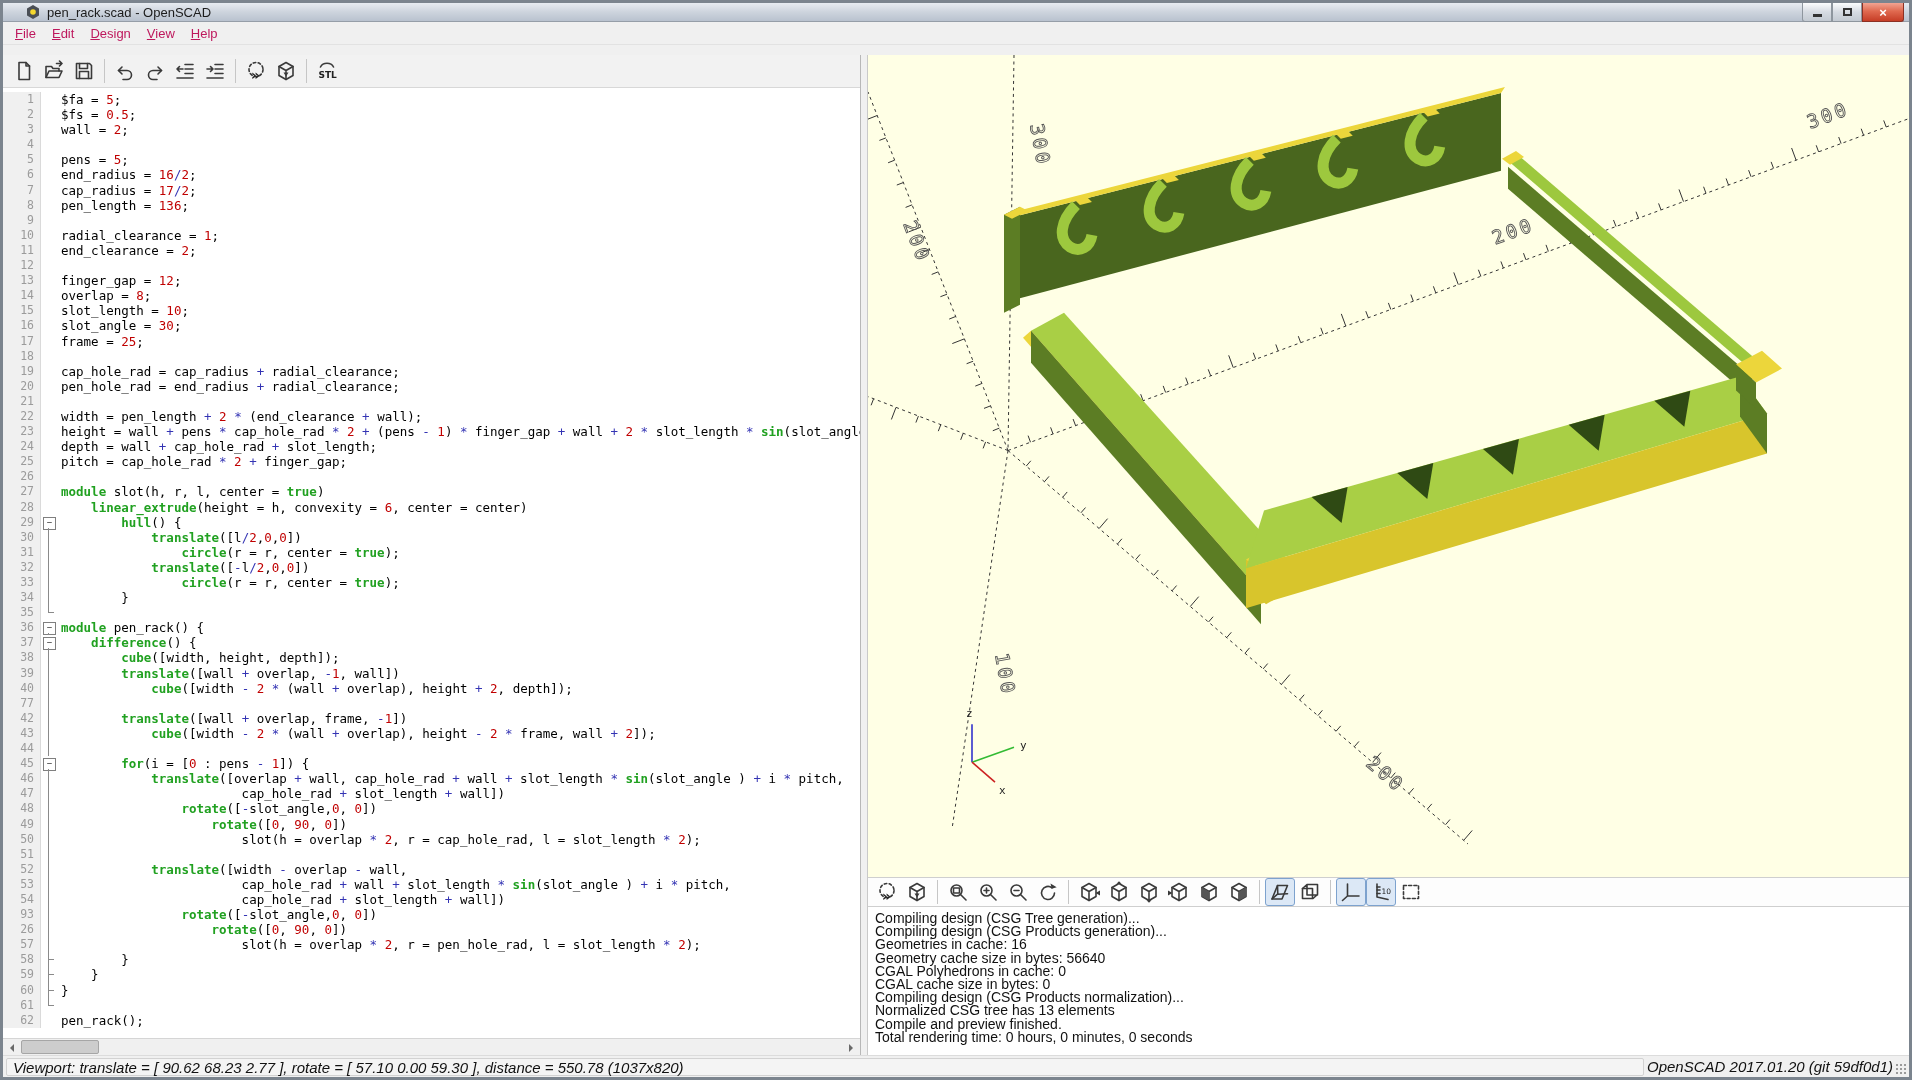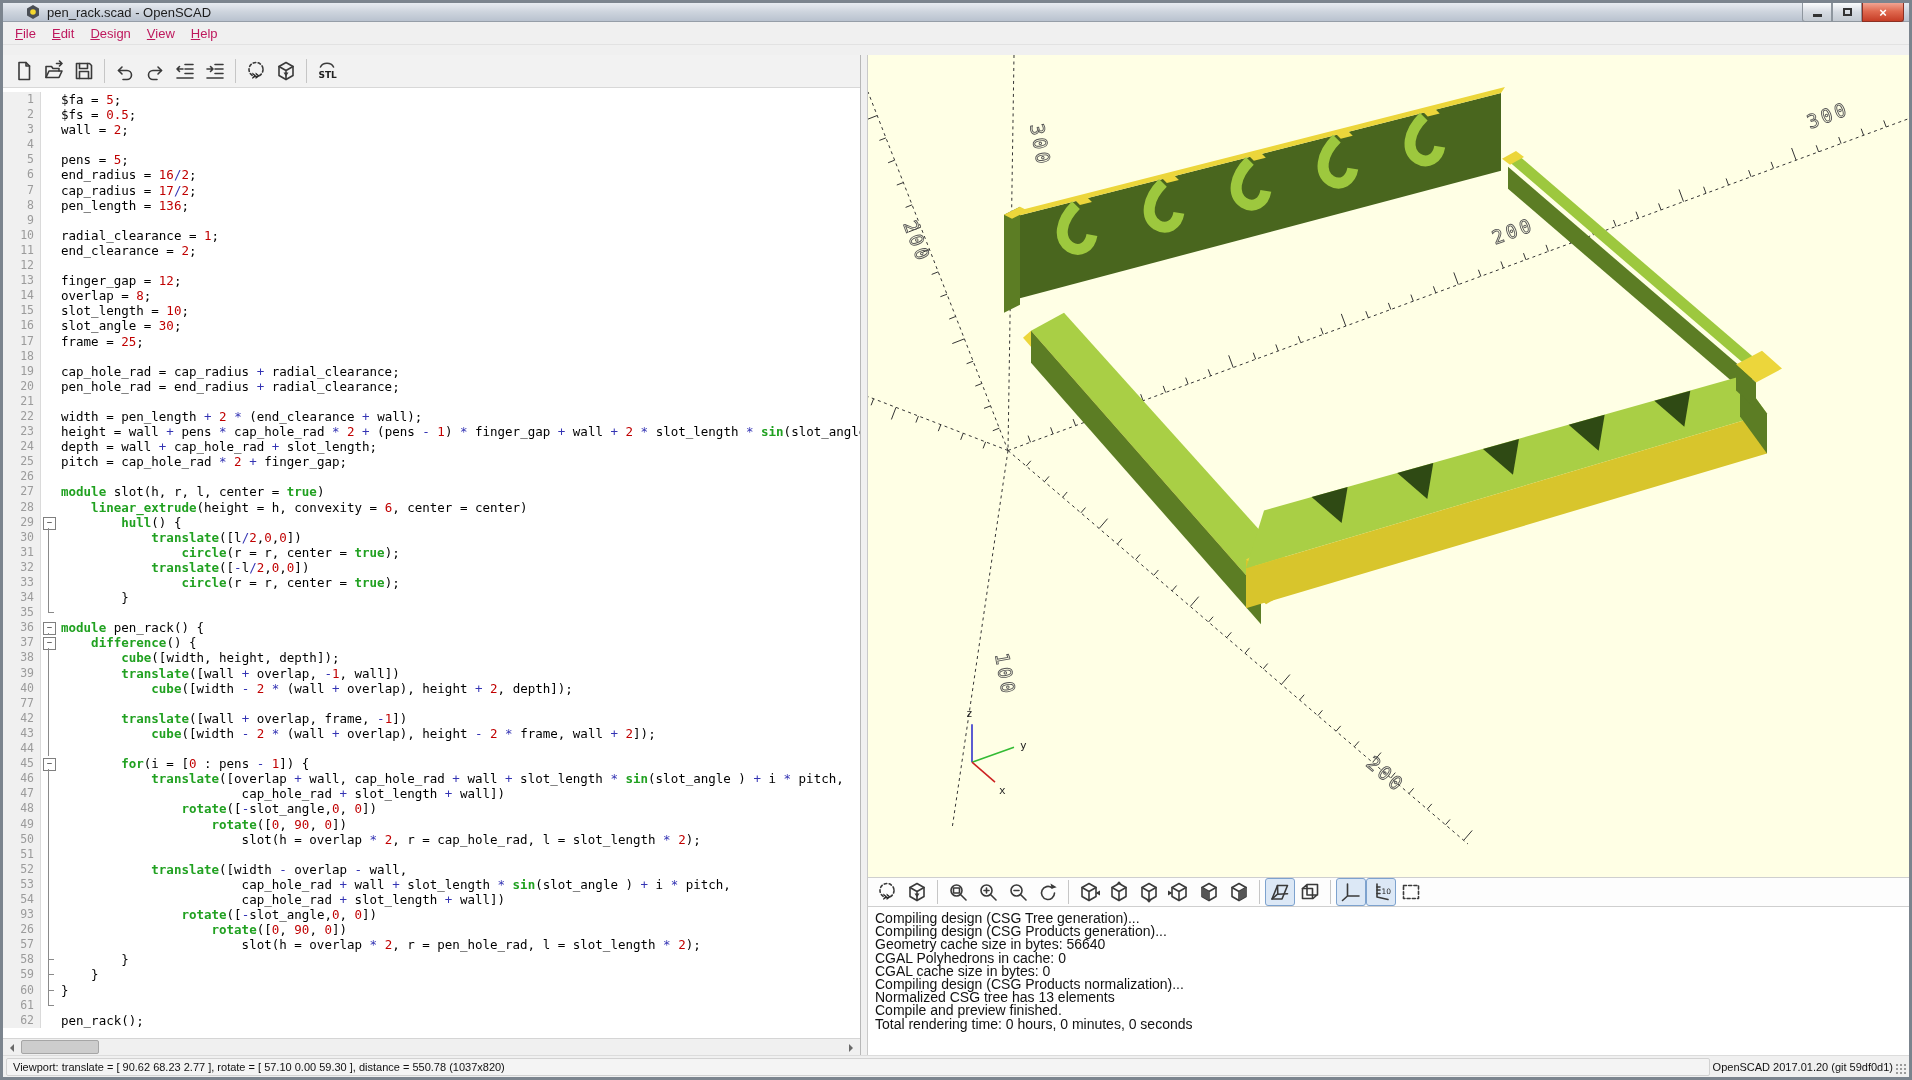--- a/index.html
+++ b/index.html
@@ -66,21 +66,21 @@
   .view3d svg { position:absolute; inset:0; width:100%; height:100%; }
 
   
   .vtoolbar { height:30px; background:#fdfdfd; border-top:1px solid #cfcfcf; border-bottom:1px solid #cfcfcf; display:flex; align-items:center; padding-left:4px; }
 
   
   .console { flex:none; height:148px; background:#fff; padding:5px 0 0 7px; overflow:hidden; }
   .console-line { font-size:14px; line-height:13.2px; color:#111; }
 
   
-  .statusbar { position:absolute; left:0; right:0; bottom:0; height:22px; background:#f0f0f0; border-top:1px solid #dcdcdc; display:flex; align-items:center; font-size:11px; color:#111; }
+  .statusbar { position:absolute; left:0; right:0; bottom:0; height:22px; background:#f0f0f0; border-top:1px solid #dcdcdc; display:flex; align-items:center; font-size:15px; color:#111;font-style:italic; }
   .status-left { flex:1; padding-left:6px; border:1px solid #d2d2d2; border-radius:2px; margin:1px 3px; height:18px; line-height:17px; background:#f4f4f4; }
   .status-right { padding-right:16px; white-space:nowrap; }
   .grip { position:absolute; right:2px; bottom:2px; width:12px; height:12px;
           background-image:radial-gradient(circle at 2px 2px,#9a9a9a 1.1px,transparent 1.3px);
           background-size:4px 4px; }
 </style>
 </head>
 <body>
 
 <div class="window">
@@ -538,20 +538,21 @@
           <div class="vbtn">
             <svg width="22" height="22" viewBox="0 0 22 22">
               <rect class="ic" x="3.5" y="4.5" width="15" height="13" stroke-dasharray="3 2.2"></rect>
             </svg>
           </div>
         </div>
 
       <div class="console" id="console">
           <div class="console-line">Compiling design (CSG Tree generation)...</div>
           <div class="console-line">Compiling design (CSG Products generation)...</div>
+          <div class="console-line">Geometries in cache: 16</div>
           <div class="console-line">Geometry cache size in bytes: 56640</div>
           <div class="console-line">CGAL Polyhedrons in cache: 0</div>
           <div class="console-line">CGAL cache size in bytes: 0</div>
           <div class="console-line">Compiling design (CSG Products normalization)...</div>
           <div class="console-line">Normalized CSG tree has 13 elements</div>
           <div class="console-line">Compile and preview finished.</div>
           <div class="console-line">Total rendering time: 0 hours, 0 minutes, 0 seconds</div>
         </div>
     </div>
   </div>

